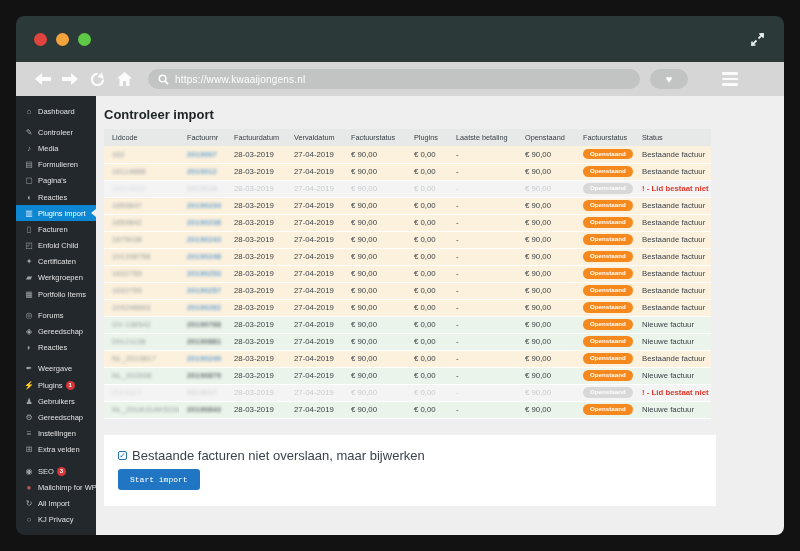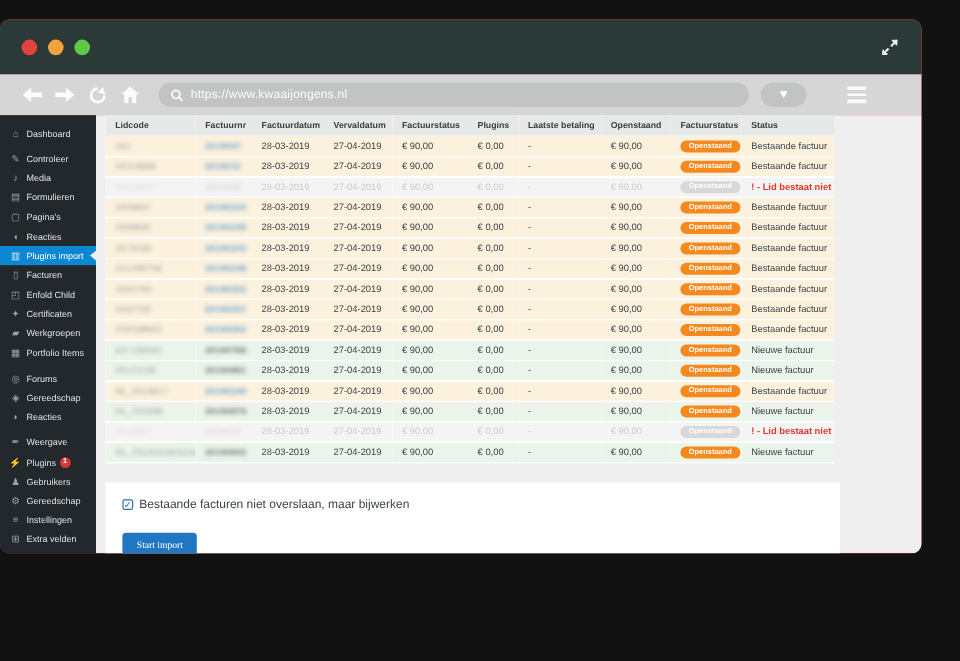--- a/index.html
+++ b/index.html
@@ -1,20 +1,20 @@
 <!DOCTYPE html>
 <html><head>
 <meta charset="utf-8">
 <style>
   * { margin:0; padding:0; box-sizing:border-box; }
   html,body { width:800px; height:551px; }
   body { background:#121212; font-family:"Liberation Sans", sans-serif; overflow:hidden; }
 
-  .window { position:absolute; left:0; top:16px; width:768px; height:445px;
-            border-radius:8px; overflow:hidden; background:#ef4444; }
+  .window { position:absolute; left:16px; top:16px; width:768px; height:519px;
+            border-radius:8px; overflow:hidden; background:#000000; }
 
   
   .titlebar { height:46px; background:#2b3938; display:flex; align-items:center; padding:0 18px; }
   .dot { width:13px; height:13px; border-radius:50%; margin-right:9px; display:inline-block; }
   .dot.red { background:#e0443e; } .dot.yellow { background:#f2a33c; } .dot.green { background:#5ec946; }
   .expand { margin-left:auto; width:17px; height:17px; }
 
   
   .toolbar { height:34px; background:#d5d6d5; display:flex; align-items:center; padding:0 16px; }
   .navbtn { width:22px; height:22px; display:flex; align-items:center; justify-content:center; margin-right:5px; }
@@ -37,21 +37,21 @@
   .sb-item.active .sb-icon { color:#cfe8f8; }
   .sb-item.active::after { content:""; position:absolute; right:0; top:50%; margin-top:-4px;
              border:4px solid transparent; border-right:5px solid #eeefee; border-left:none; }
   .sb-badge { margin-left:3px; background:#d63638; color:#fff; border-radius:50%; min-width:9px;
               height:9px; font-size:6px; line-height:9px; text-align:center; padding:0 1px; font-weight:bold; }
 
   .main { flex:1; position:relative; background:#eeefee; }
   h1.page-title { font-size:13px; font-weight:600; color:#1d2327; margin:11px 0 7px 8px; }
 
   table.import { border-collapse:collapse; table-layout:fixed; width:607px; margin-left:8px; background:#fff; }
-  table.import th { background:#e7e8e8; color:#373e44; font-size:7.3px; font-weight:bold; text-align:left;
+  table.import th { background:#e7e8e8; color:#373e44; font-size:7.3px; font-weight:normal; text-align:left;
                     padding:4px 0 4px 8px; white-space:nowrap; overflow:hidden; }
   table.import td { font-size:7.8px; color:#3c434a; height:17px; padding:0 0 0 8px;
                     white-space:nowrap; overflow:hidden; border-bottom:1px solid #fff; }
   tr.row-existing td { background:#fcf1dd; }
   tr.row-new td { background:#ebf4ea; }
   tr.row-error td { background:#f4f4f5; color:#c9cccd; }
   .mask { display:inline-block; filter:blur(1.6px); font-size:7px; letter-spacing:.4px; color:#8f9598; }
   .mask-fnr { color:#5b9bd0; font-weight:bold; }
   tr.row-new .mask-fnr { color:#60666c; }
   tr.row-error .mask, tr.row-error .mask-fnr { color:#d4d6d7; }
@@ -60,23 +60,23 @@
   tr.row-error .pill { background:#d8d8d8; }
   td.status-cell { font-size:7.6px; }
   tr.row-error td.status-cell { color:#df382c; font-weight:bold; }
 
   .import-panel { width:612px; margin:16px 0 0 8px; background:#fff; padding:13px 14px 16px; }
   .import-panel h2 { font-size:9.5px; font-weight:bold; color:#1d2327; margin-bottom:11px; }
   .chk-row { display:flex; align-items:center; margin-bottom:5px; }
   .chk { width:9px; height:9px; border:1px solid #8c8f94; border-radius:2px; background:#fff;
          margin-right:5px; font-size:8px; line-height:8px; color:#2271b1; text-align:center; flex:none; }
   .chk.checked { border-color:#2271b1; }
-  .chk-label { font-size:10px; color:#3c434a; }
-  .start-btn { margin-top:13px; background:#2176c4; color:#fff; border:none; border-radius:3px;
-               font-size:8px; padding:6px 12px; font-family:Liberation Serif, serif; cursor:pointer; }
+  .chk-label { font-size:13px; color:#3c434a; }
+  .start-btn { margin-top:1px; background:#2176c4; color:#fff; border:none; border-radius:3px;
+               font-size:8px; padding:6px 12px; font-family:Liberation Mono, monospace; cursor:pointer; }
 </style>
 </head>
 <body>
 
 <div class="window">
 
   <div class="titlebar">
     <span class="dot red"></span>
     <span class="dot yellow"></span>
     <span class="dot green"></span>
@@ -240,20 +240,21 @@
             <span>All Import</span>
           </div>
           <div class="sb-item">
             <span class="sb-icon">○</span>
             <span>KJ Privacy</span>
           </div>
         </div>
       </aside>
 
     <main class="main">
+      <h1 class="page-title">Controleer import</h1>
 
       <table class="import">
         <colgroup>
           <col style="width:75px">
             <col style="width:47px">
             <col style="width:60px">
             <col style="width:57px">
           <col style="width:63px">
             <col style="width:42px">
             <col style="width:69px">

